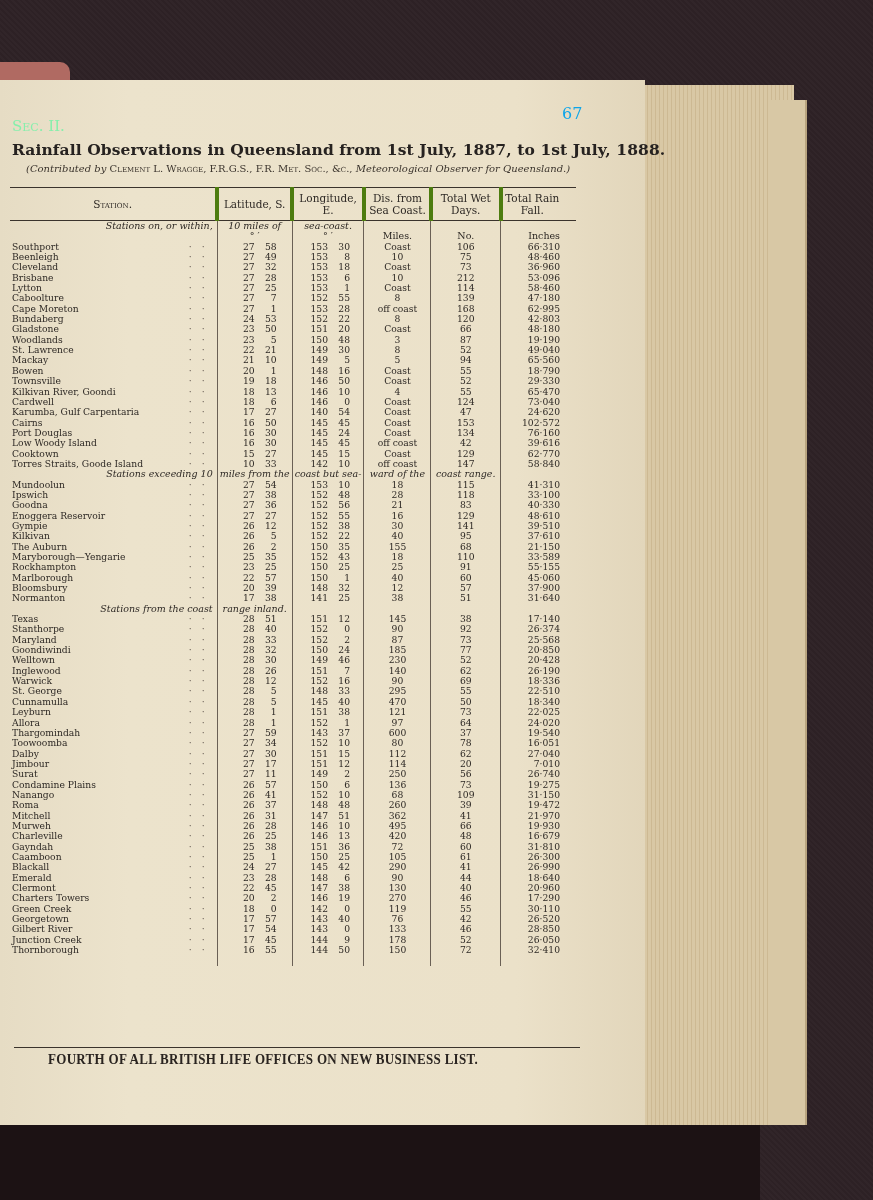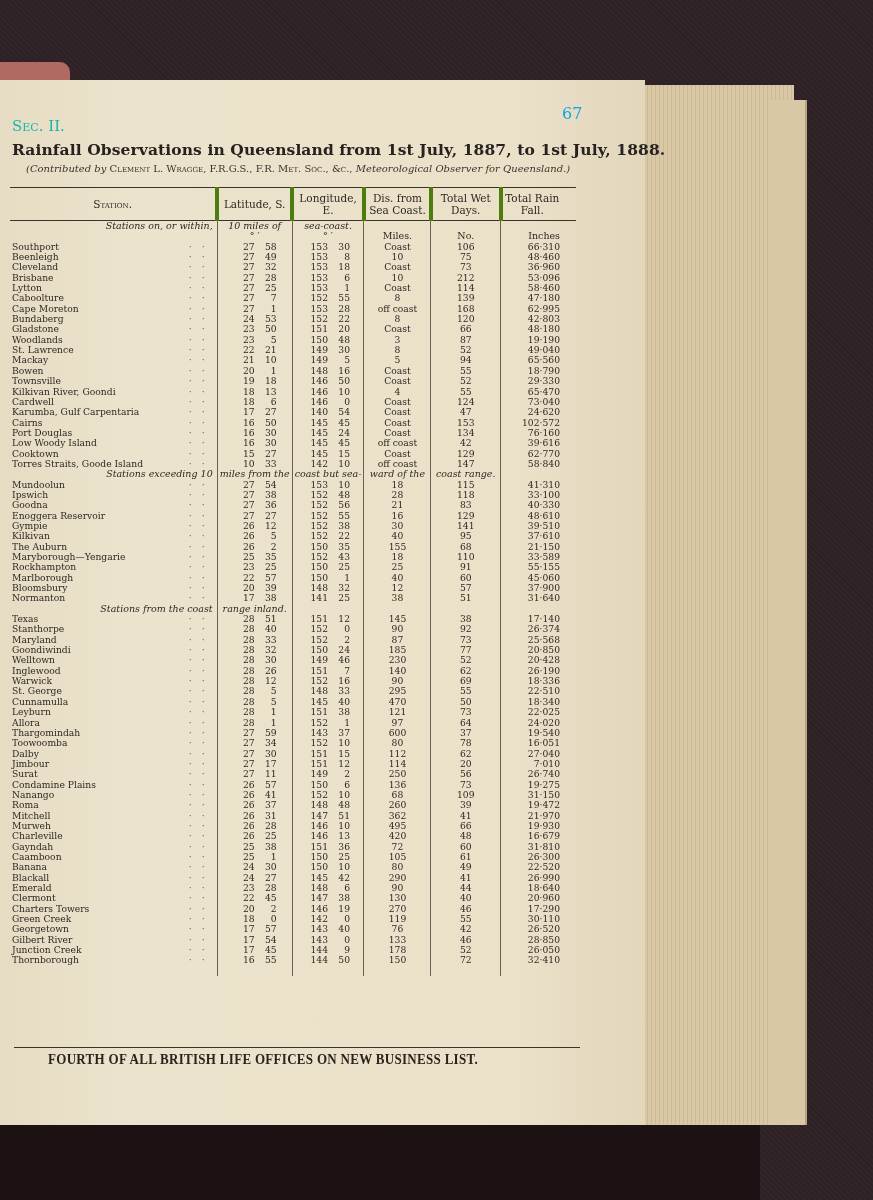--- a/index.html
+++ b/index.html
@@ -11,21 +11,21 @@
       #2e2226;}
   .bottom-shadow{position:absolute;left:0;top:1120px;width:760px;height:80px;background:#1c1214;}
   .red-tab{position:absolute;left:0;top:62px;width:70px;height:20px;background:#b06a62;border-radius:0 10px 0 0;}
   .page{position:absolute;left:0;top:80px;width:645px;height:1045px;
         background:linear-gradient(90deg,#e6dcc4 0%,#ece3cc 20%,#ebe1c9 80%,#e2d6bb 100%);}
   .edge{position:absolute;left:640px;top:85px;width:150px;height:1040px;
         background:repeating-linear-gradient(90deg,#d9c8a5 0 3px,#cdb993 3px 4px);
         border-left:4px solid #e6dcc4;}
   .edge2{position:absolute;left:770px;top:100px;width:35px;height:1025px;background:#d8c8a5;
          border-right:2px solid #b8a47f;}
-  .hdr-sec{position:absolute;left:12px;top:117px;font-size:15px;color:#14b8a6;font-variant:small-caps;}
+  .hdr-sec{position:absolute;left:12px;top:117px;font-size:15px;color:#86efac;font-variant:small-caps;}
   .hdr-page{position:absolute;left:562px;top:104px;font-size:16px;color:#0ea5e9;}
   .title{position:absolute;left:12px;top:140px;font-size:15.5px;font-weight:bold;color:#262220;letter-spacing:0.1px;}
   .contrib{position:absolute;left:26px;top:163px;font-size:10px;color:#3a332c;font-style:italic;}
   .contrib .rm{font-style:normal;font-variant:small-caps;}
   table.rain{position:absolute;left:10px;top:187px;width:566px;border-collapse:collapse;
              font-size:9.2px;color:#2d2824;line-height:10.35px;}
   table.rain th{font-weight:normal;font-size:10.5px;line-height:12px;padding:4px 2px;
       border-top:1.5px solid #3a332c;border-bottom:1.5px solid #3a332c;
       border-left:4px solid #4d7c0f;text-align:center;vertical-align:middle;height:24px;}
   table.rain th:first-child{border-left:none;font-variant:small-caps;}
@@ -862,33 +862,20 @@
         </td>
         <td class="c-lat lat"><span>25</span><span>1</span></td>
         <td class="c-lon lon"><span>150</span><span>25</span></td>
         <td class="c-dis">105</td>
         <td class="c-wet">61</td>
         <td class="c-rain">26·300</td>
       </tr>
       <tr>
         <td class="c-st">
           <div class="stn">
-            <span>Banana</span>
-            <span class="dots">··</span>
-          </div>
-        </td>
-        <td class="c-lat lat"><span>24</span><span>30</span></td>
-        <td class="c-lon lon"><span>150</span><span>10</span></td>
-        <td class="c-dis">80</td>
-        <td class="c-wet">49</td>
-        <td class="c-rain">22·520</td>
-      </tr>
-      <tr>
-        <td class="c-st">
-          <div class="stn">
             <span>Blackall</span>
             <span class="dots">··</span>
           </div>
         </td>
         <td class="c-lat lat"><span>24</span><span>27</span></td>
         <td class="c-lon lon"><span>145</span><span>42</span></td>
         <td class="c-dis">290</td>
         <td class="c-wet">41</td>
         <td class="c-rain">26·990</td>
       </tr>

